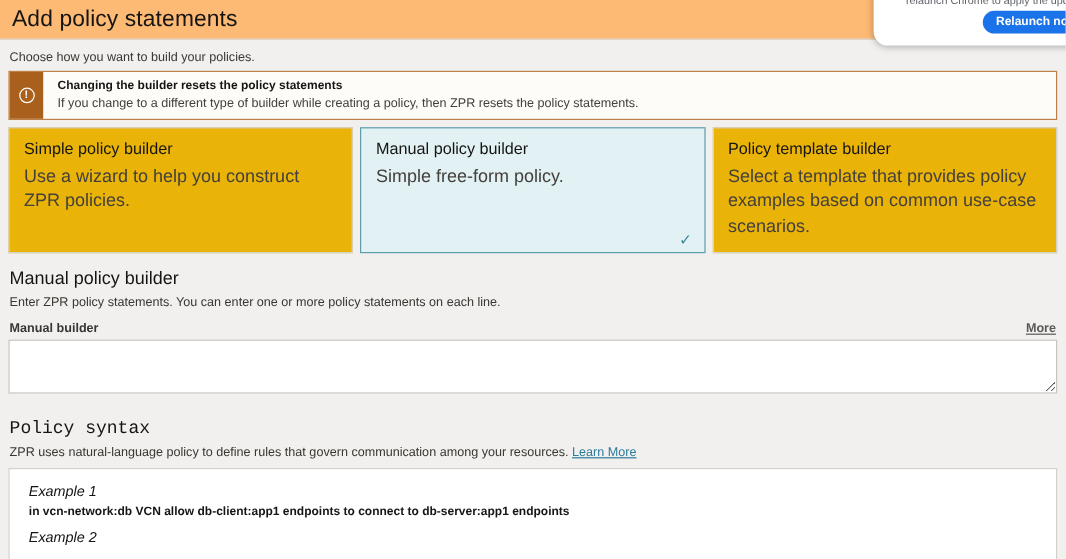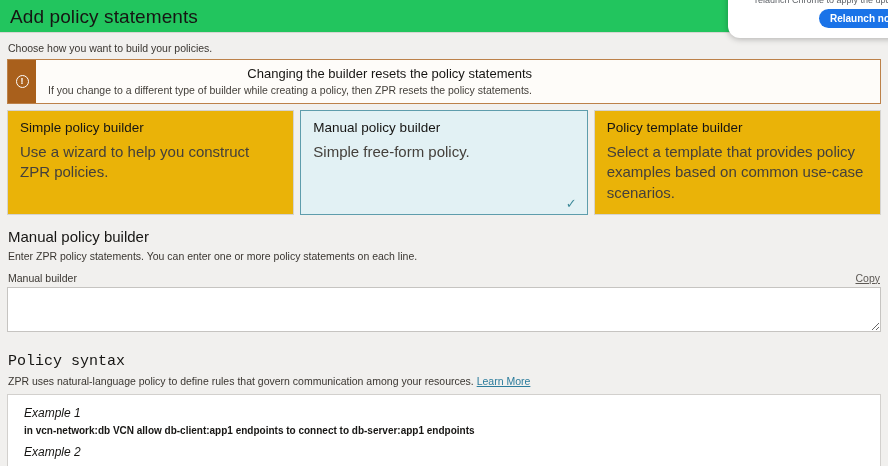--- a/index.html
+++ b/index.html
@@ -6,21 +6,21 @@
   html, body {
     width: 888px; height: 466px;
     overflow: hidden;
     position: relative;
     font-family: "Liberation Sans", sans-serif;
     background: #f1f0ee;
     color: #161513;
   }
   
   .page-header {
-    background: #22c55e;
+    background: #fdba74;
     height: 33px;
     border-bottom: 1px solid #d8d6d3;
     padding: 6px 0 0 10px;
   }
   .page-header h1 {
     font-size: 19px;
     font-weight: 400;
     color: #161513;
     letter-spacing: .1px;
   }
@@ -52,25 +52,24 @@
     border: 1.3px solid #ffffff;
     border-radius: 50%;
     color: #ffffff;
     font-size: 9px;
     font-weight: bold;
     line-height: 11px;
     text-align: center;
   }
   .warning-content { padding: 6px 12px 7px; }
   .warning-title {
-    font-size: 13px;
-    font-weight: normal;
+    font-size: 10px;
+    font-weight: bold;
     color: #161513;
     margin-bottom: 3px;
-    text-align: right;
   }
   .warning-body {
     font-size: 10.5px;
     color: #44403b;
   }
   
   .cards-row {
     display: flex;
     gap: 6px;
     margin: 6px 7px 0;
@@ -116,20 +115,21 @@
   .section-desc {
     margin: 5px 8px 0;
     font-size: 10.5px;
     color: #3a3631;
   }
   .field-label-row {
     display: flex;
     justify-content: space-between;
     align-items: flex-end;
     margin: 10px 8px 3px;
+    font-weight: bold;
   }
   .field-label { font-size: 10.5px; color: #3a3631; }
   .copy-link {
     font-size: 10.5px;
     color: #5d5955;
     text-decoration: underline;
     cursor: pointer;
   }
   .manual-textarea {
     display: block;
@@ -242,21 +242,21 @@
     <div class="card-title">Policy template builder</div>
     <div class="card-desc">Select a template that provides policy examples based on common use-case scenarios.</div>
   </div>
 </div>
 
 <div class="section-title">Manual policy builder</div>
 <div class="section-desc">Enter ZPR policy statements. You can enter one or more policy statements on each line.</div>
 
 <div class="field-label-row">
   <span class="field-label">Manual builder</span>
-  <a class="copy-link">Copy</a>
+  <a class="copy-link">More</a>
 </div>
 <textarea class="manual-textarea" aria-label="Manual builder" style=""></textarea>
 
 <div class="section-title syntax-title">Policy syntax</div>
 <div class="section-desc">
   <span>ZPR uses natural-language policy to define rules that govern communication among your resources.</span>
   <a class="learn-more-link">Learn More</a>
 </div>
 
 <div class="examples-box">

